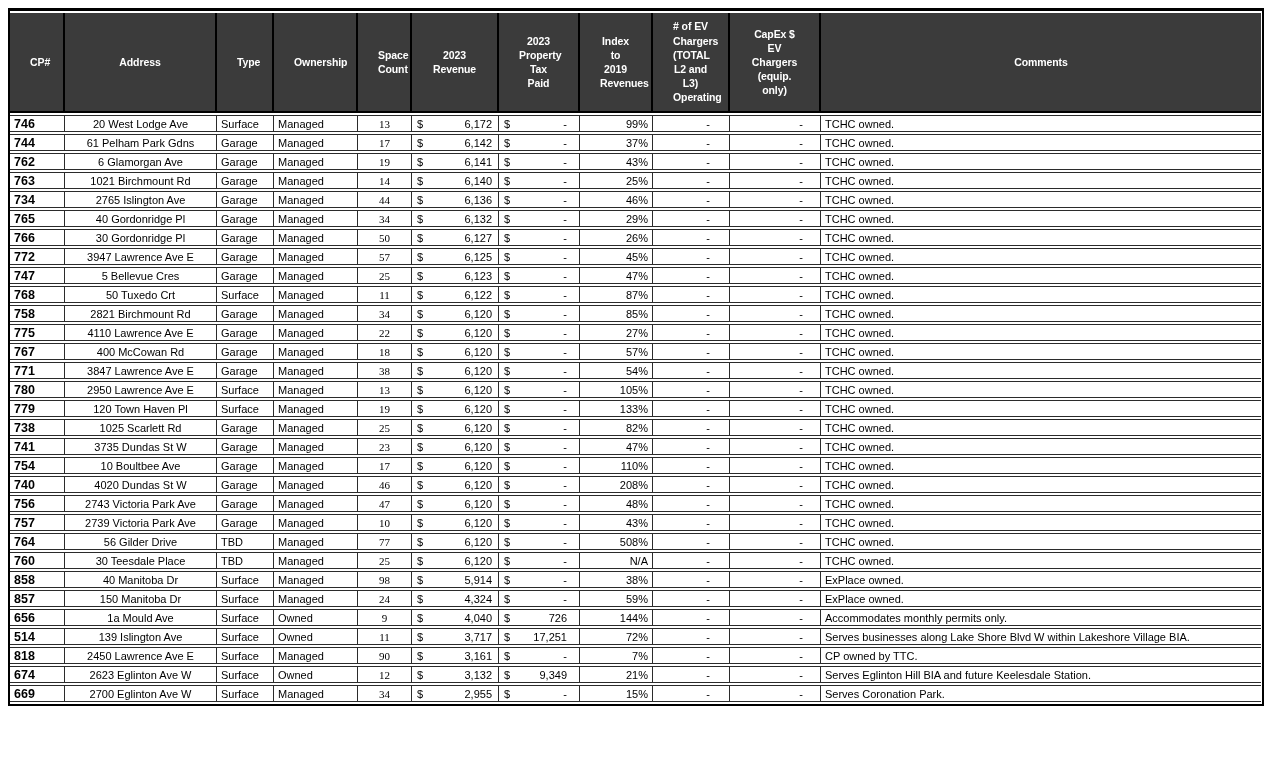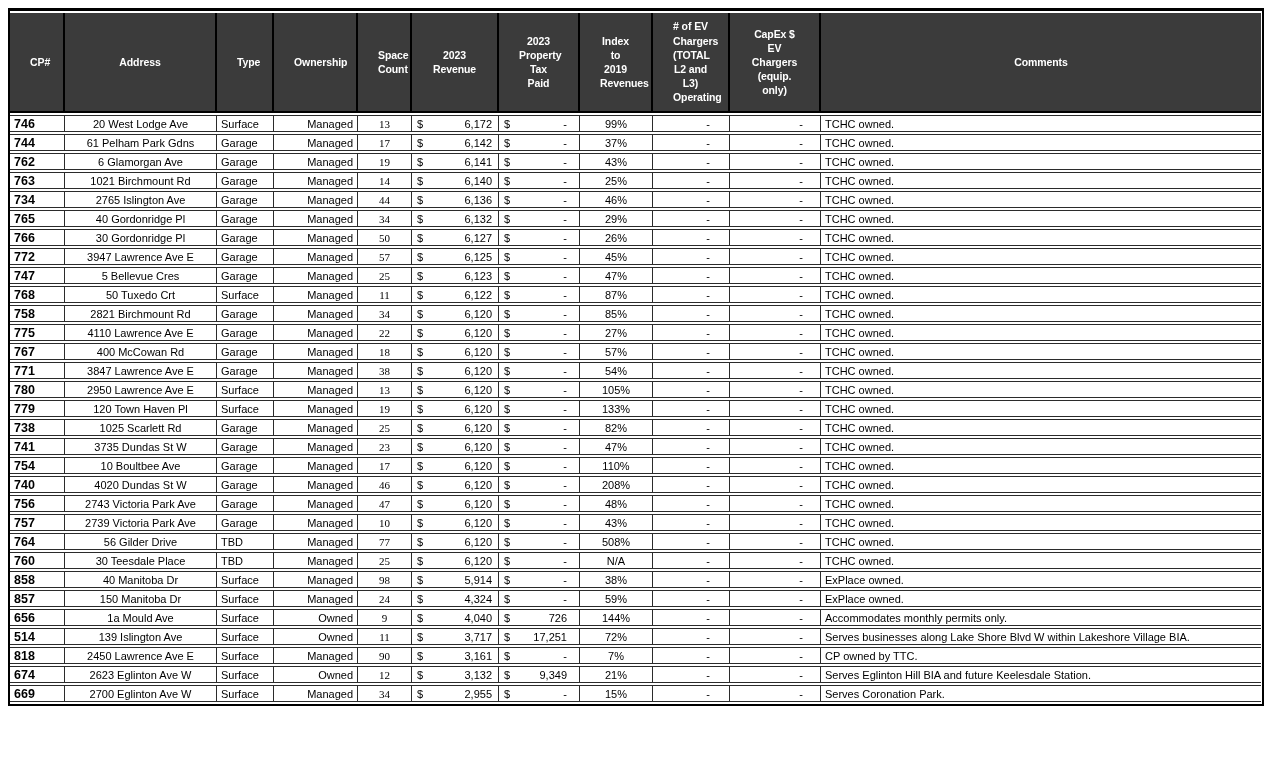--- a/index.html
+++ b/index.html
@@ -50,32 +50,32 @@
     border-bottom: 1px solid #2b2b2b;
     border-right: 1px solid #2b2b2b;
     vertical-align: middle;
     white-space: nowrap;
     overflow: hidden;
   }
   tbody td:last-child { border-right: none; }
   .c-cp      { font-weight: bold; font-size: 12.5px; }
   .c-addr    { text-align: center; padding-left: 4px; }
   .c-type    { text-align: left; padding-left: 4px; }
-  .c-own     { text-align: right; }
+  .c-own     { text-align: left; }
   .c-spaces  { text-align: center; font-family: Liberation Serif, serif; }
   .c-money   { padding: 0; }
   .money {
     display: flex;
     justify-content: space-between;
     align-items: center;
     height: 100%;
     padding: 0 6px 0 5px;
   }
   .money.tax { padding-right: 12px; }
-  .c-index   { text-align: center; }
+  .c-index   { text-align: right; }
   .c-ev      { text-align: right; padding-right: 19px; }
   .c-capex   { text-align: right; padding-right: 17px; }
   .c-comments{ text-align: left; padding-left: 4px; margin-left: 48px; }
 </style>
 </head>
 <body>
 
 <div class="table-wrap">
   <table>
     <colgroup>

